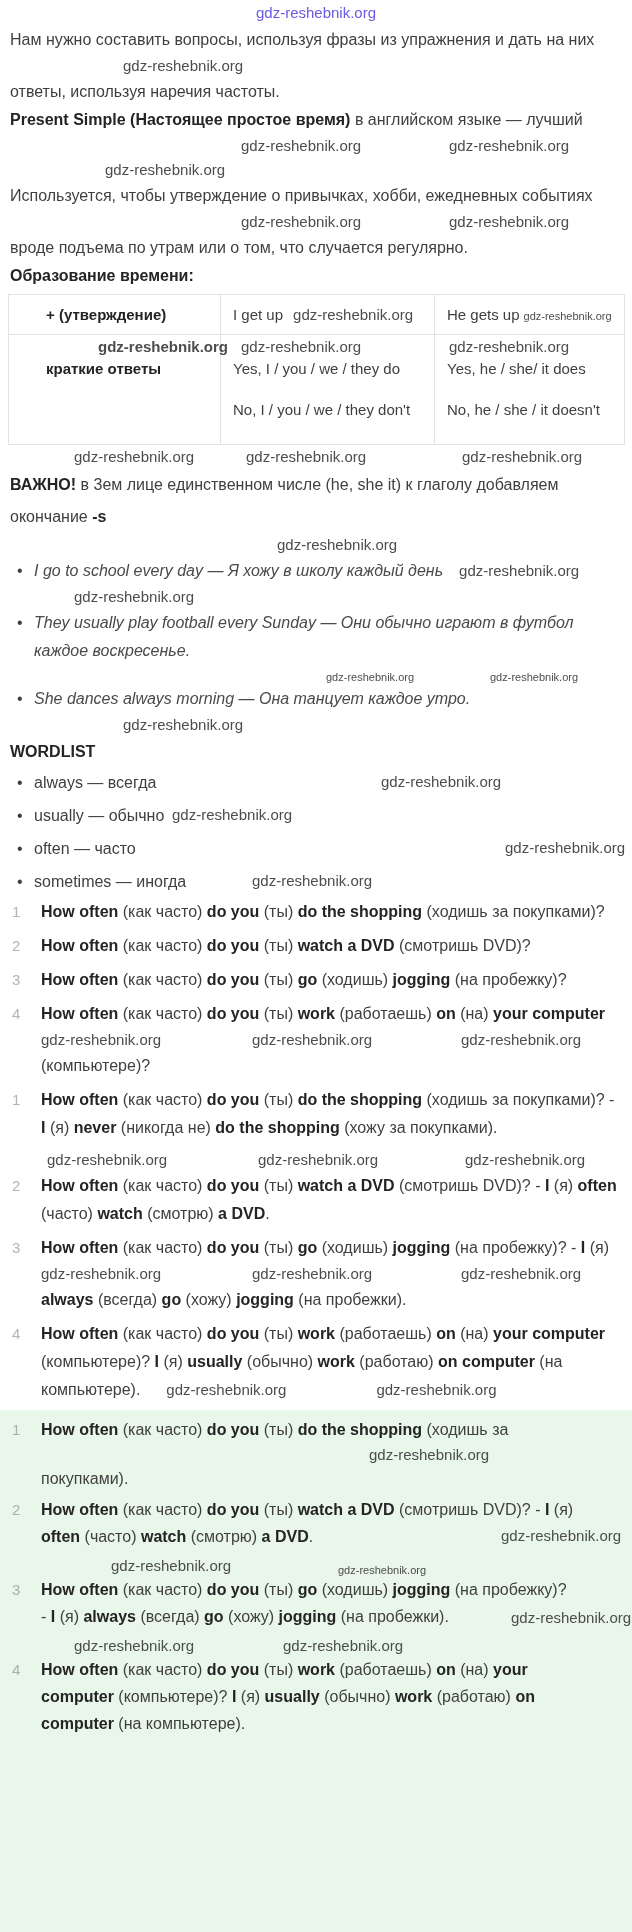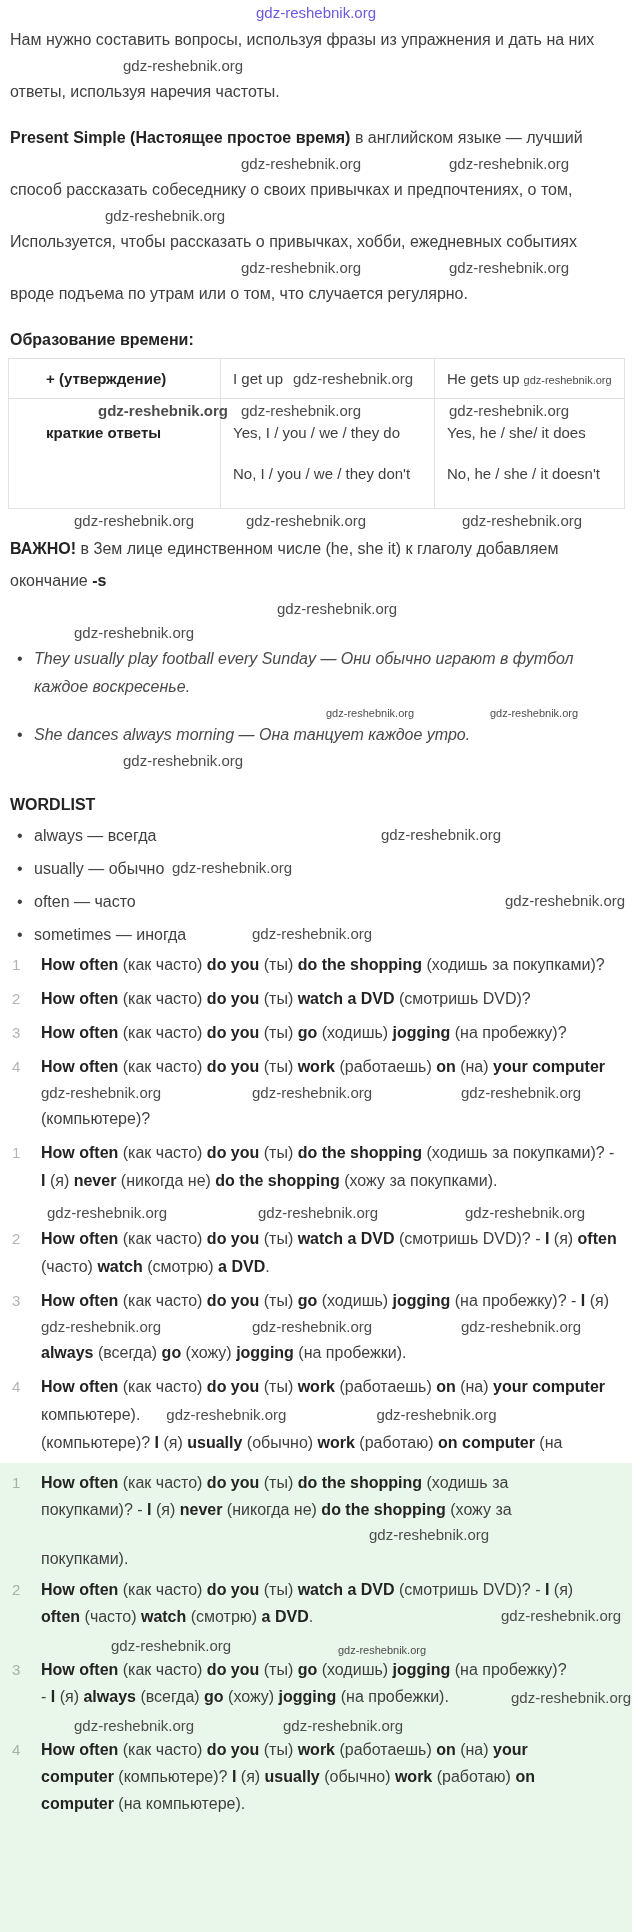--- a/index.html
+++ b/index.html
@@ -11,22 +11,22 @@
     --bold:#242424;
     --wm:#4d4d4d;
   }
   *{box-sizing:border-box;}
   body{margin:0;background:#fff;font-family:"Liberation Sans","DejaVu Sans",sans-serif;}
   .page{width:632px;height:1932px;overflow:hidden;background:#fff;color:var(--text);
         display:flex;flex-direction:column;}
   .line{padding:0 10px;font-size:16px;line-height:28px;white-space:nowrap;}
   .lh32{line-height:32px;}
   .hd{font-weight:700;color:var(--bold);}
-  .mt6{margin-top:18px;}
-  .mt4{margin-top:18px;}
+  .mt6{margin-top:0;}
+  .mt4{margin-top:1px;}
   .b{font-weight:700;color:var(--bold);}
   .wm{color:var(--wm);font-size:15px;white-space:nowrap;}
   .wm.sm{font-size:11px;}
   .wm.accent{color:var(--accent);}
   .wmrow{position:relative;height:24px;padding:0 10px;}
   .wmrow .wm{position:absolute;top:2px;line-height:20px;}
   .wmrow.center{text-align:center;height:26px;line-height:26px;}
   .wmrow.center .wm{position:static;}
   .wmrow.smrow{height:20px;}
 
@@ -71,26 +71,25 @@
   <div class="wmrow">
     <span class="wm" style="left:123px">gdz-reshebnik.org</span>
   </div>
   <div class="line">ответы, используя наречия частоты.</div>
 
   <div class="line mt6"><span><span class="b">Present Simple (Настоящее простое время)</span><span> в английском языке — лучший</span></span></div>
   <div class="wmrow">
     <span class="wm" style="left:241px">gdz-reshebnik.org</span>
     <span class="wm" style="left:449px">gdz-reshebnik.org</span>
   </div>
-  <div class="line">способ рассказать собеседнику о своих привычках и предпочтениях, о том,</div>
   <div class="wmrow">
     <span class="wm" style="left:105px">gdz-reshebnik.org</span>
   </div>
 
-  <div class="line">Используется, чтобы рассказать о привычках, хобби, ежедневных событиях</div>
+  <div class="line">Используется, чтобы утверждение о привычках, хобби, ежедневных событиях</div>
   <div class="wmrow">
     <span class="wm" style="left:241px">gdz-reshebnik.org</span>
     <span class="wm" style="left:449px">gdz-reshebnik.org</span>
   </div>
   <div class="line">вроде подъема по утрам или о том, что случается регулярно.</div>
 
   <div class="line hd mt6">Образование времени:</div>
 
   <table class="tbl">
     <colgroup>
@@ -131,20 +130,23 @@
     <span class="wm" style="left:462px">gdz-reshebnik.org</span>
   </div>
 
   <div class="line lh32"><span><span class="b">ВАЖНО!</span><span> в 3ем лице единственном числе (he, she it) к глаголу добавляем</span></span></div>
   <div class="line lh32"><span><span>окончание </span><span class="b">-s</span></span></div>
 
   <div class="wmrow">
     <span class="wm" style="left:277px">gdz-reshebnik.org</span>
   </div>
 
+  <div class="ex bullet">
+    <span class="i">I go to school every day — Я хожу в школу каждый день</span><span class="wm" style="margin-left:16px">gdz-reshebnik.org</span>
+  </div>
   <div class="wmrow">
     <span class="wm" style="left:74px">gdz-reshebnik.org</span>
   </div>
   <div class="ex bullet">
     <span class="i">They usually play football every Sunday — Они обычно играют в футбол</span>
   </div>
   <div class="ex cont">
     <span class="i">каждое воскресенье.</span>
   </div>
   <div class="wmrow smrow">
@@ -235,31 +237,30 @@
         <span class="wm" style="left:211px">gdz-reshebnik.org</span>
         <span class="wm" style="left:420px">gdz-reshebnik.org</span>
       </div>
       <div class="line"><span><span class="b">always</span><span> (всегда) </span><span class="b">go</span><span> (хожу) </span><span class="b">jogging</span><span> (на пробежки).</span></span></div>
     </div>
   </div>
   <div class="item">
     <span class="num">4</span>
     <div class="ibody">
       <div class="line"><span><span class="b">How often</span><span> (как часто) </span><span class="b">do you</span><span> (ты) </span><span class="b">work</span><span> (работаешь) </span><span class="b">on</span><span> (на) </span><span class="b">your computer</span></span></div>
+      <div class="line"><span><span>(компьютере)? </span><span class="b">I</span><span> (я) </span><span class="b">usually</span><span> (обычно) </span><span class="b">work</span><span> (работаю) </span><span class="b">on computer</span><span> (на</span></span></div>
       <div class="line"><span><span>компьютере).</span></span><span class="wm" style="margin-left:26px">gdz-reshebnik.org</span><span class="wm" style="margin-left:90px">gdz-reshebnik.org</span></div>
-      <div class="line"><span><span>(компьютере)? </span><span class="b">I</span><span> (я) </span><span class="b">usually</span><span> (обычно) </span><span class="b">work</span><span> (работаю) </span><span class="b">on computer</span><span> (на</span></span></div>
     </div>
   </div>
 
   <div class="green">
     <div class="item">
       <span class="num">1</span>
       <div class="ibody">
         <div class="line"><span><span class="b">How often</span><span> (как часто) </span><span class="b">do you</span><span> (ты) </span><span class="b">do the shopping</span><span> (ходишь за</span></span></div>
-        <div class="line"><span><span>покупками)? - </span><span class="b">I</span><span> (я) </span><span class="b">never</span><span> (никогда не) </span><span class="b">do the shopping</span><span> (хожу за</span></span></div>
         <div class="wmrow">
           <span class="wm" style="left:328px">gdz-reshebnik.org</span>
         </div>
         <div class="line"><span><span>покупками).</span></span></div>
       </div>
     </div>
     <div class="item">
       <span class="num">2</span>
       <div class="ibody">
         <div class="line"><span><span class="b">How often</span><span> (как часто) </span><span class="b">do you</span><span> (ты) </span><span class="b">watch a DVD</span><span> (смотришь DVD)? - </span><span class="b">I</span><span> (я)</span></span></div>

